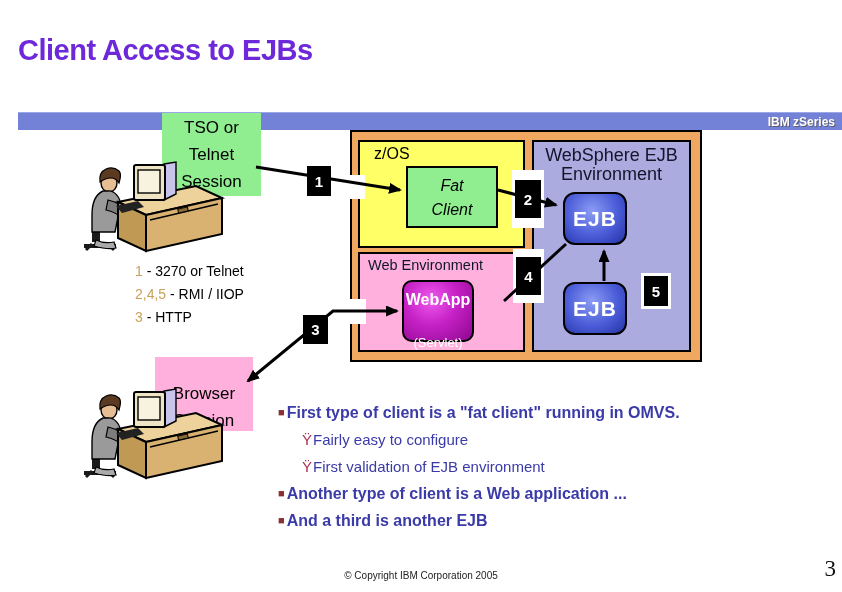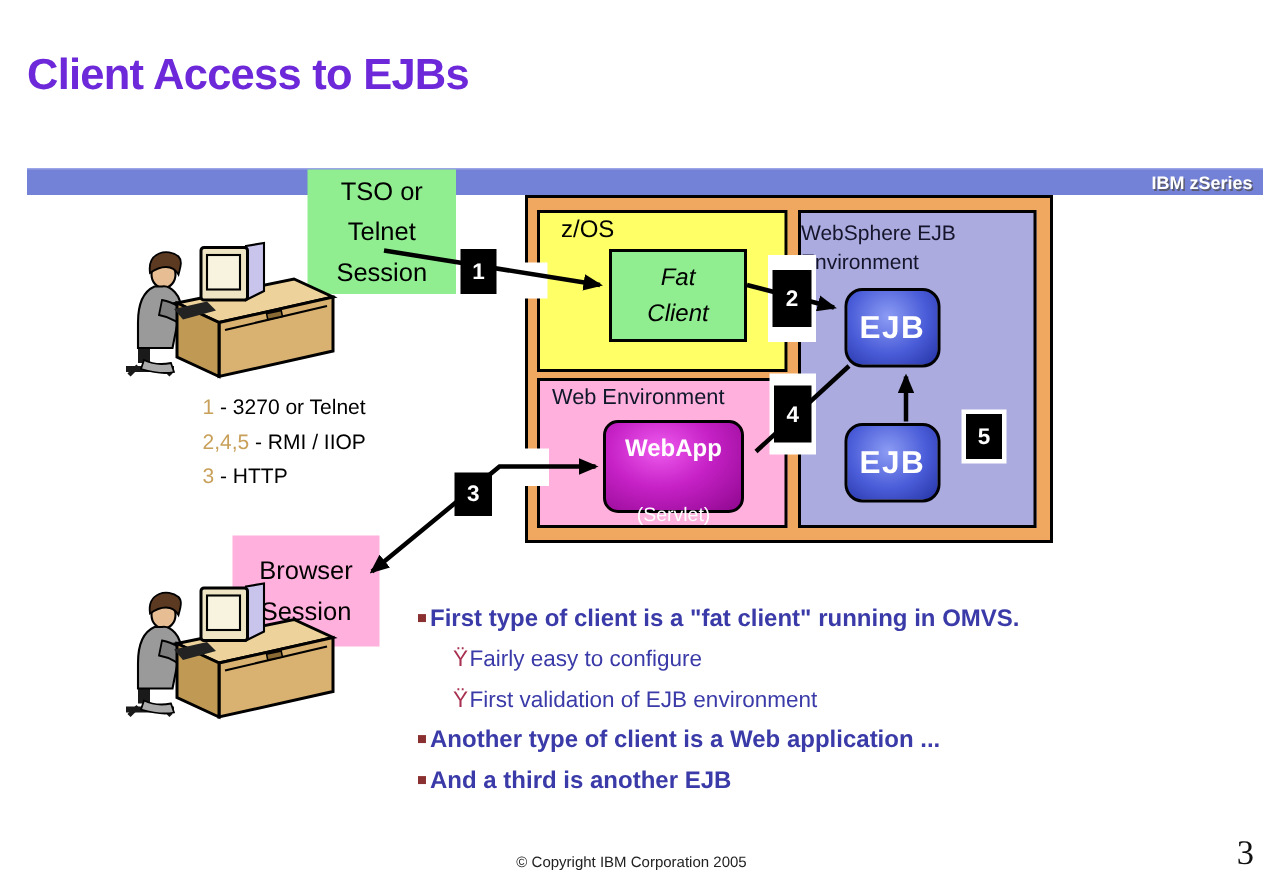--- a/index.html
+++ b/index.html
@@ -17,34 +17,34 @@
     background-color:#7381d6;
     border-top:1px solid #9aa6e8;
     margin-top:36px;
   }
   .brand-label{
     position:absolute;right:7px;top:1px;font-size:12px;font-weight:bold;color:#fff;
     text-shadow:1px 1px 0 #5a5a6e;line-height:16px;
   }
   
   .tso-box{left:162px;top:113px;width:99px;height:82px;background:#90ee90;z-index:2;
-    text-align:center;font-size:17px;line-height:27px;padding-top:1px;margin-left:43px;}
+    text-align:center;font-size:17px;line-height:27px;padding-top:1px;}
   .browser-box{left:155px;top:357px;width:98px;height:74px;background:#ffb0dc;z-index:2;
-    text-align:center;font-size:17px;line-height:27px;padding-top:10px;box-sizing:border-box;}
+    text-align:center;font-size:17px;line-height:27px;padding-top:23px;box-sizing:border-box;}
   
   .frame{left:350px;top:130px;width:348px;height:228px;background:#f0a860;border:2px solid #000;z-index:1;}
   .zos-box{left:358px;top:140px;width:167px;height:108px;background:#ffff66;border:2px solid #000;box-sizing:border-box;z-index:2;}
   .zos-label{position:absolute;left:14px;top:3px;font-size:16px;}
   .websphere-box{left:532px;top:140px;width:159px;height:212px;background:#ababe0;border:2px solid #000;box-sizing:border-box;z-index:2;}
-  .ws-label{position:absolute;left:0;top:4px;width:100%;font-size:14px;line-height:19px;color:#14142a;}
+  .ws-label{position:absolute;left:0;top:4px;width:100%;text-align:center;font-size:18px;line-height:19px;color:#14142a;}
   .webenv-box{left:358px;top:252px;width:167px;height:100px;background:#ffb0dc;border:2px solid #000;box-sizing:border-box;z-index:2;}
   .webenv-label{position:absolute;left:8px;top:3px;font-size:14.5px;color:#0f172a;}
   .fat-client{left:406px;top:166px;width:92px;height:62px;background:#90ee90;border:2px solid #000;box-sizing:border-box;z-index:3;
     text-align:center;font-size:16px;line-height:24px;padding-top:6px;font-style:italic;}
-  .webapp{left:402px;top:280px;width:94px;height:62px;border:2px solid #000;border-radius:10px;box-sizing:border-box;z-index:3;
+  .webapp{left:402px;top:280px;width:72px;height:62px;border:2px solid #000;border-radius:10px;box-sizing:border-box;z-index:3;
     background:radial-gradient(ellipse at 40% 30%,#ee5aee 0%,#c621c6 45%,#8f078f 100%);
     text-align:center;color:#fff;padding-top:8px;}
   .webapp .l1{font-size:16px;font-weight:bold;line-height:20px;}
   .webapp .l2{font-size:13px;line-height:17px;margin-top:24px;}
   .ejb{width:64px;height:53px;border:2px solid #000;border-radius:12px;box-sizing:border-box;z-index:3;
     background:radial-gradient(ellipse at 45% 35%,#8c9cf4 0%,#4a5cd8 55%,#2433a4 100%);
     text-align:center;color:#fff;font-size:21px;font-weight:bold;line-height:49px;letter-spacing:1px;}
   .ejb1{left:563px;top:192px;}
   .ejb2{left:563px;top:282px;}
   

